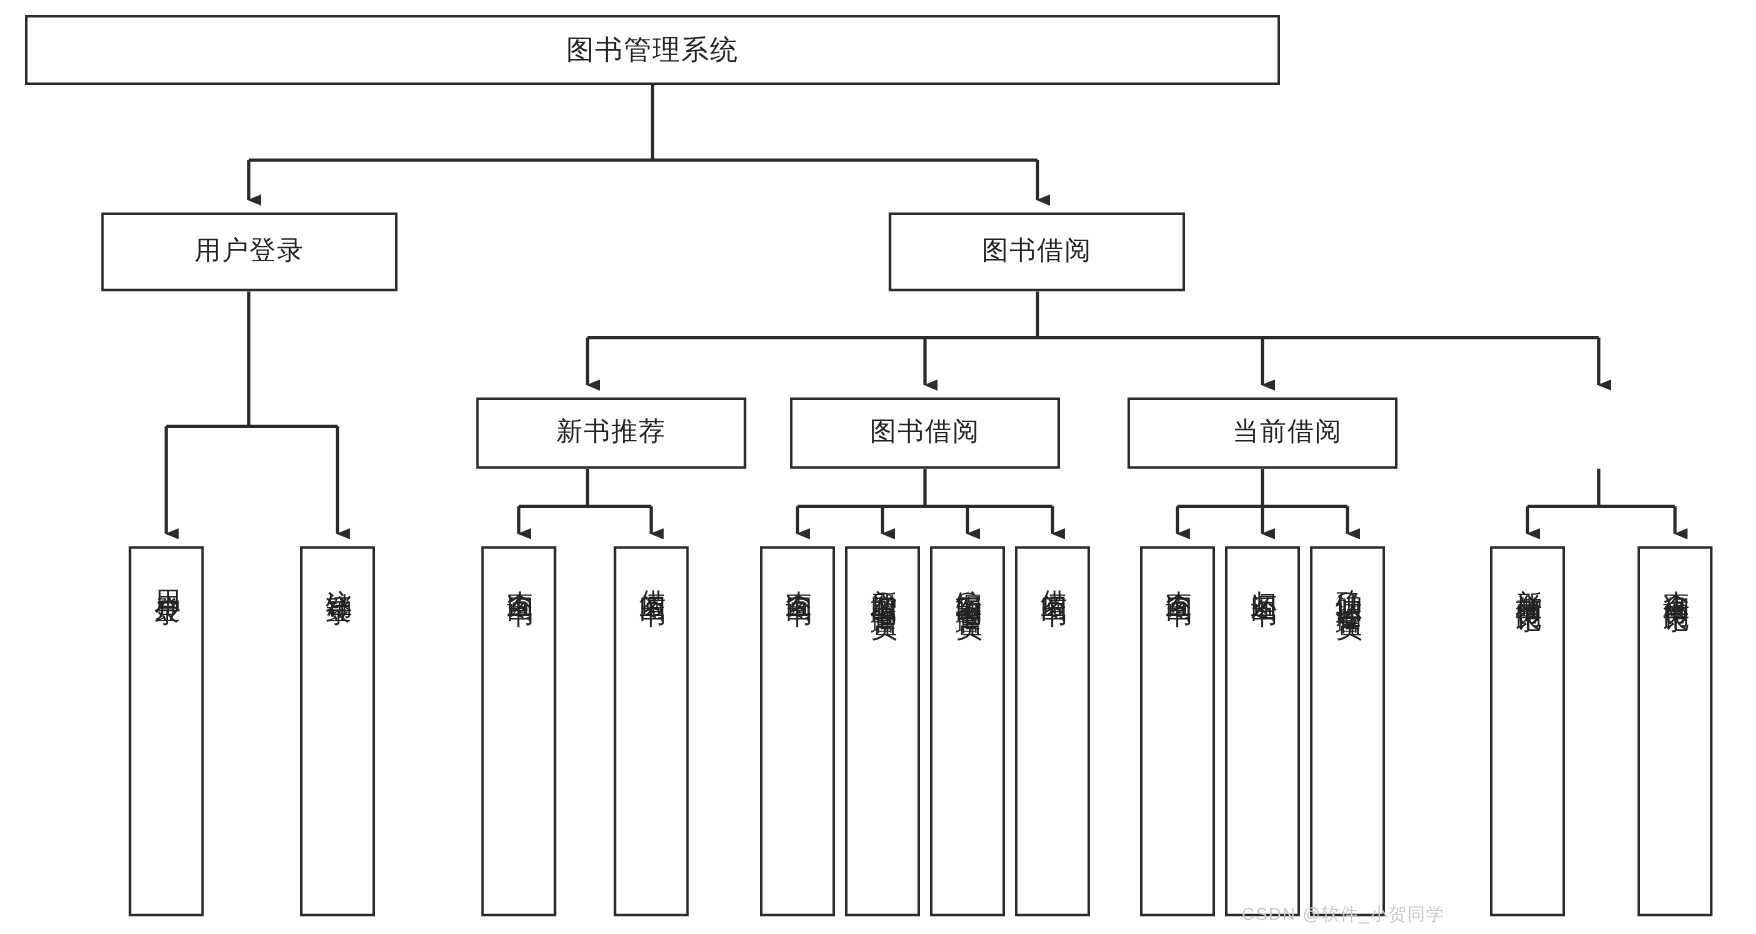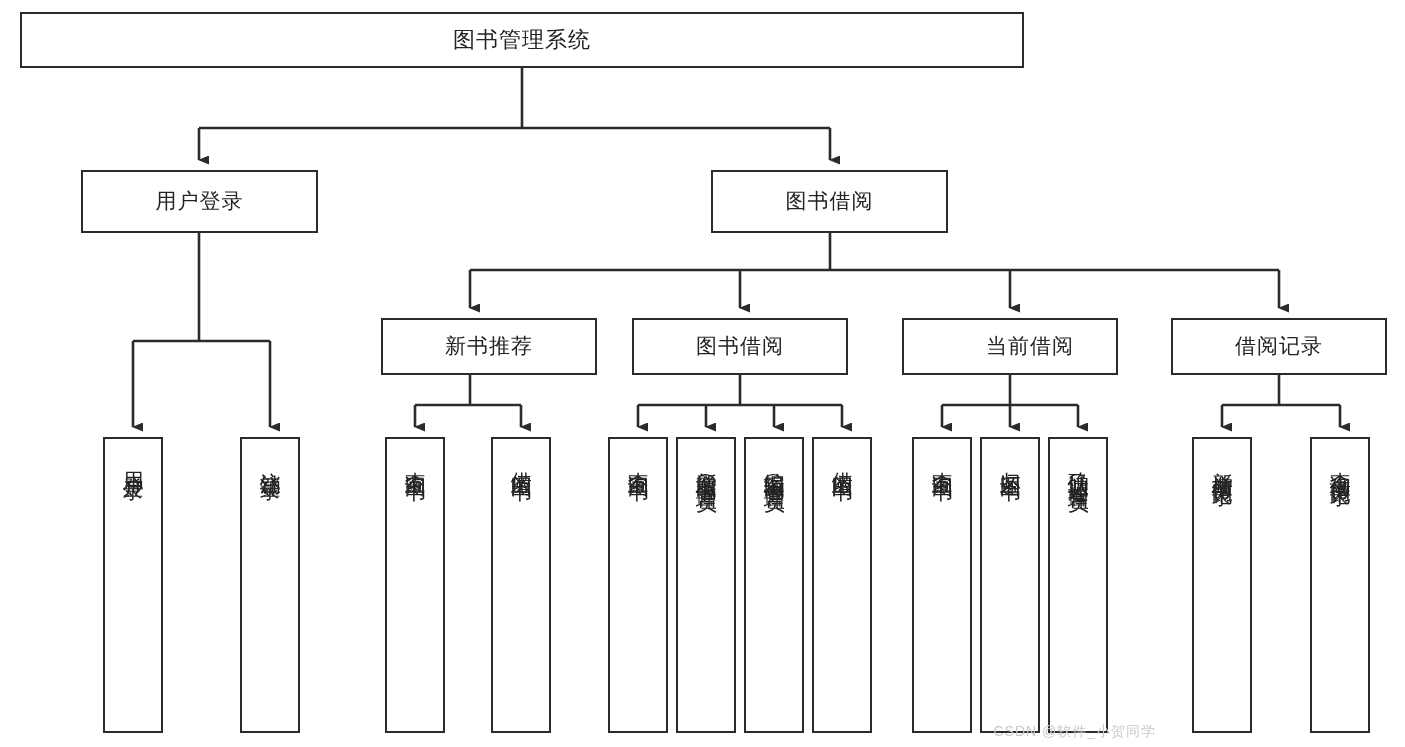--- a/index.html
+++ b/index.html
@@ -120,23 +120,20 @@
 
   <div class="node" style="left:361px;top:318px;width:216px;height:57px;margin-left:20px;">
     <span class="label">新书推荐</span>
   </div>
   <div class="node" style="left:632px;top:318px;width:216px;height:57px;">
     <span class="label">图书借阅</span>
   </div>
   <div class="node" style="left:902px;top:318px;width:216px;height:57px;padding-left:40px;">
     <span class="label">当前借阅</span>
   </div>
-  <div class="node" style="left:1171px;top:318px;width:216px;height:57px;">
-    <span class="label">借阅记录</span>
-  </div>
 
   <div class="node vertical" style="left:103px;top:437px;width:60px;height:296px;">
     <span class="label">用户登录</span>
   </div>
   <div class="node vertical" style="left:240px;top:437px;width:60px;height:296px;">
     <span class="label">注销登录</span>
   </div>
 
   <div class="node vertical" style="left:385px;top:437px;width:60px;height:296px;">
     <span class="label">查询图书</span>

